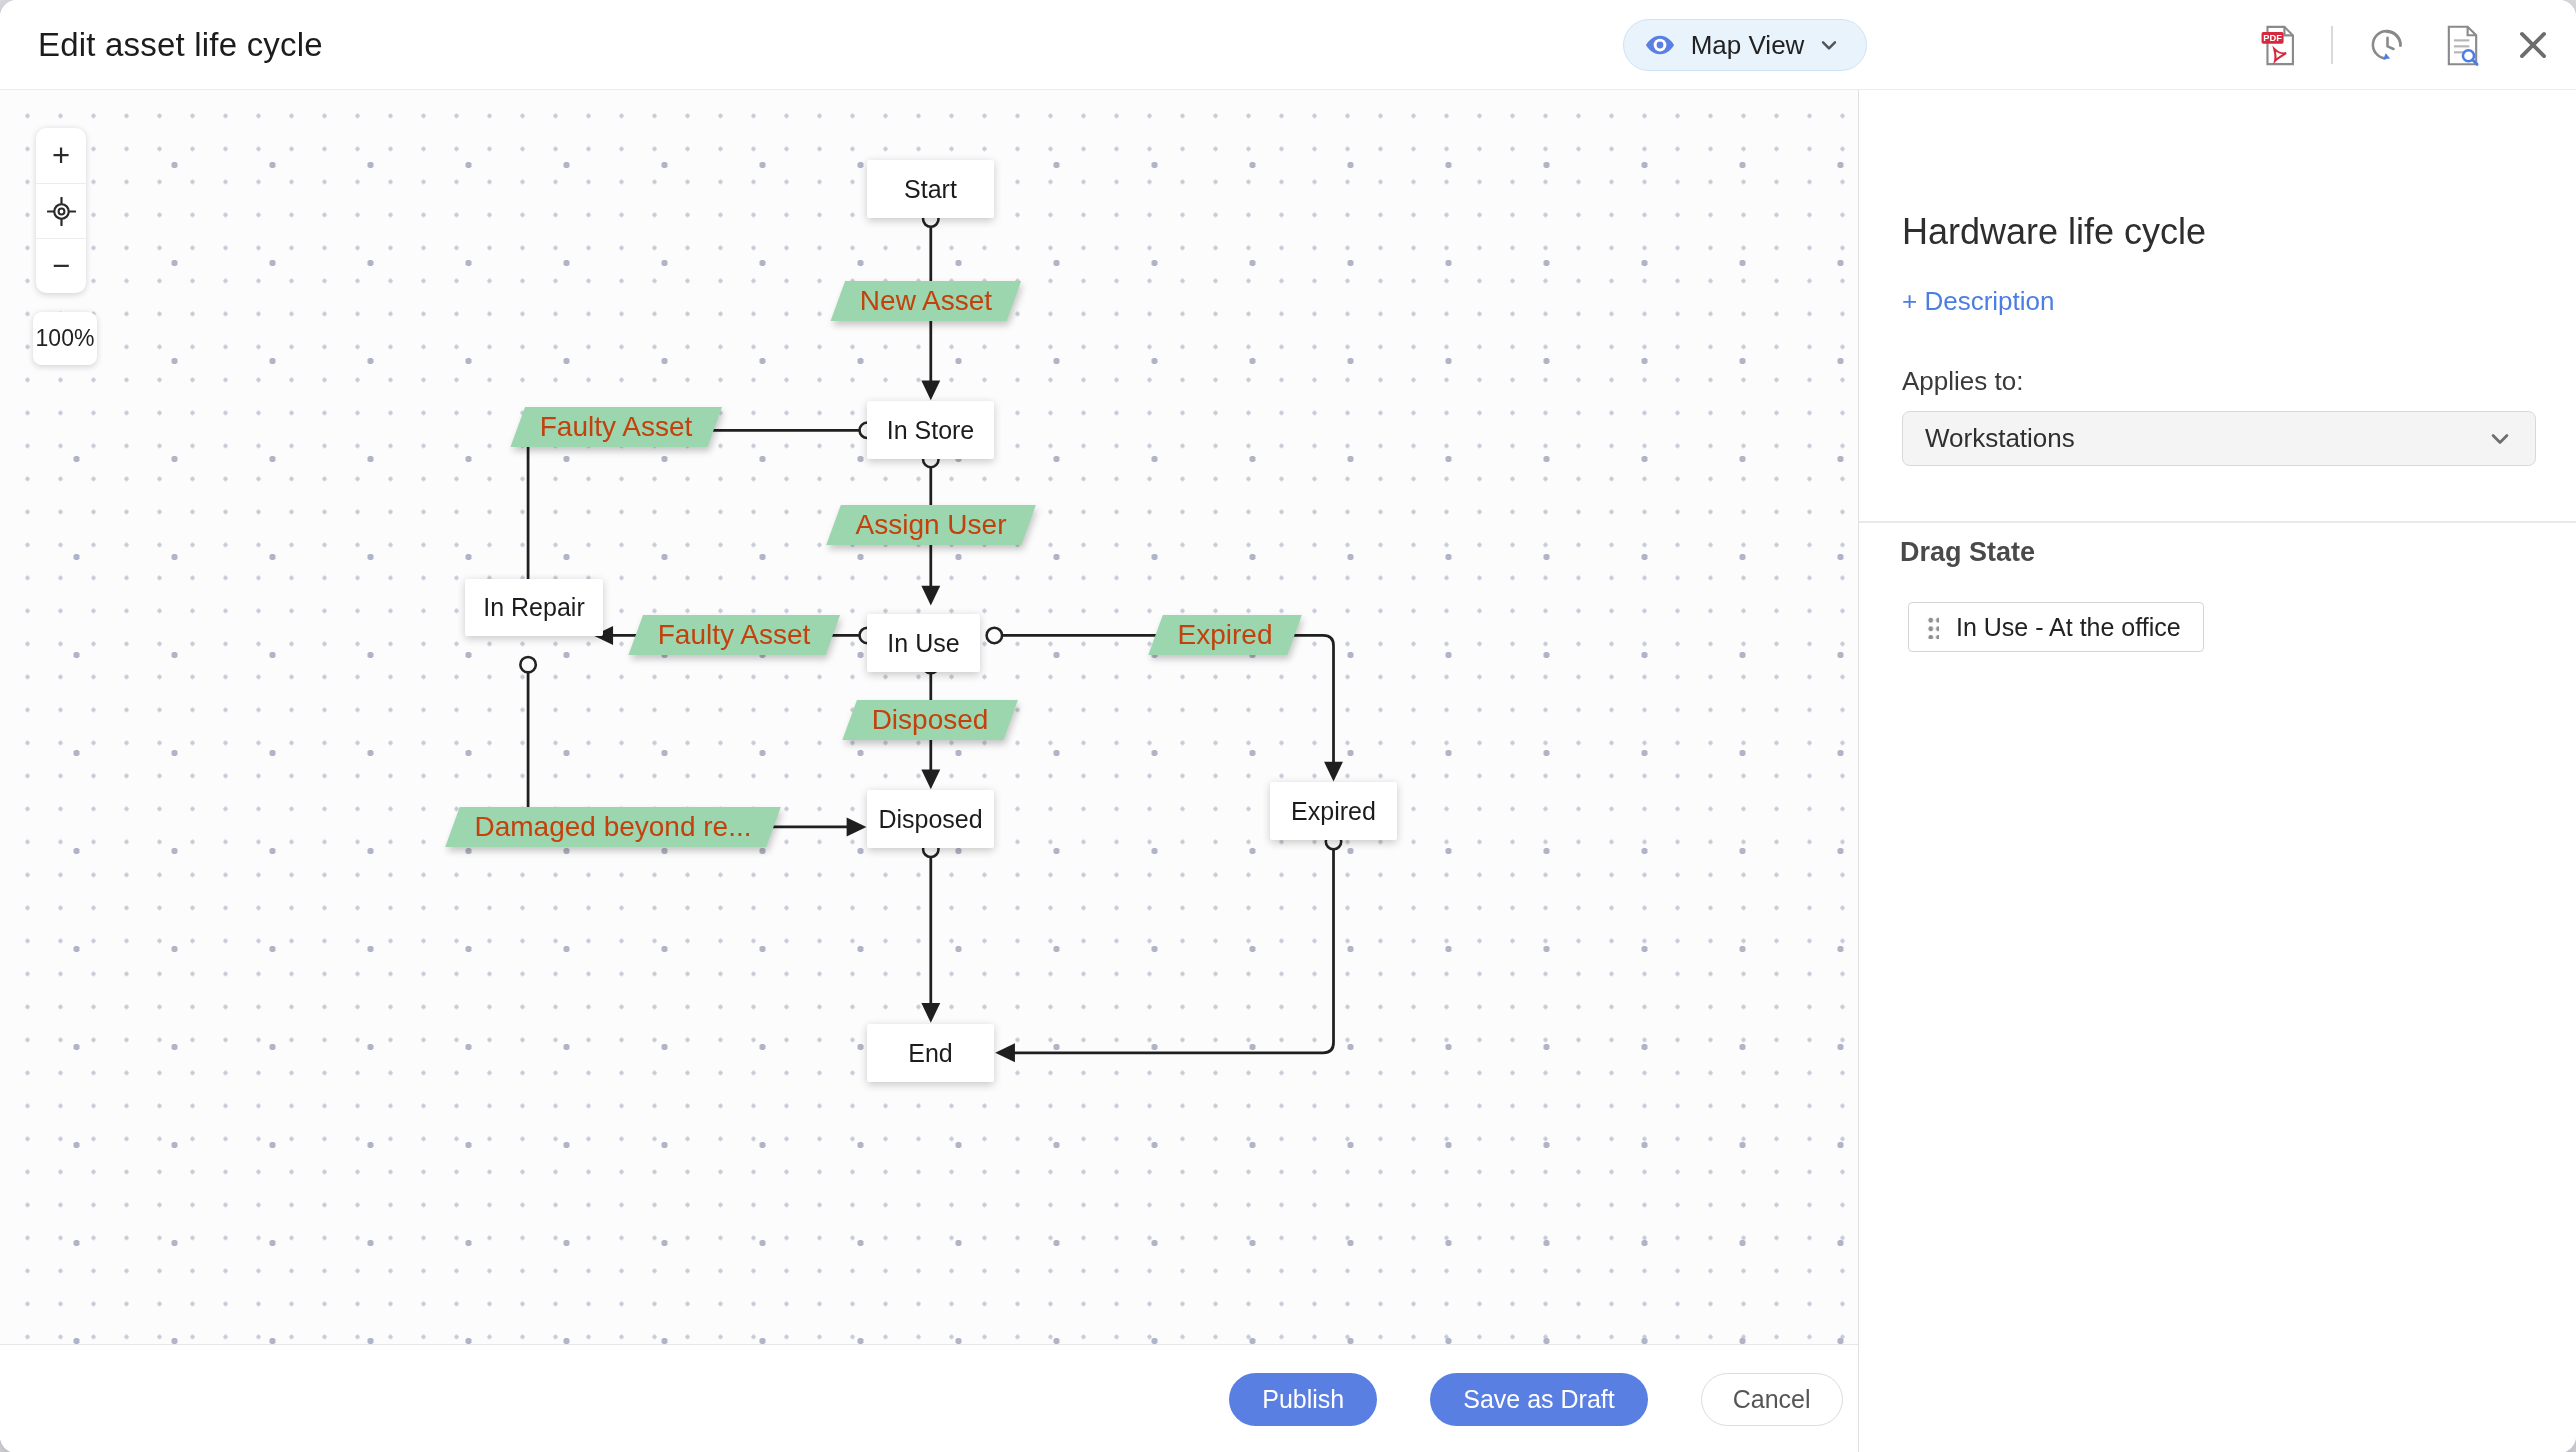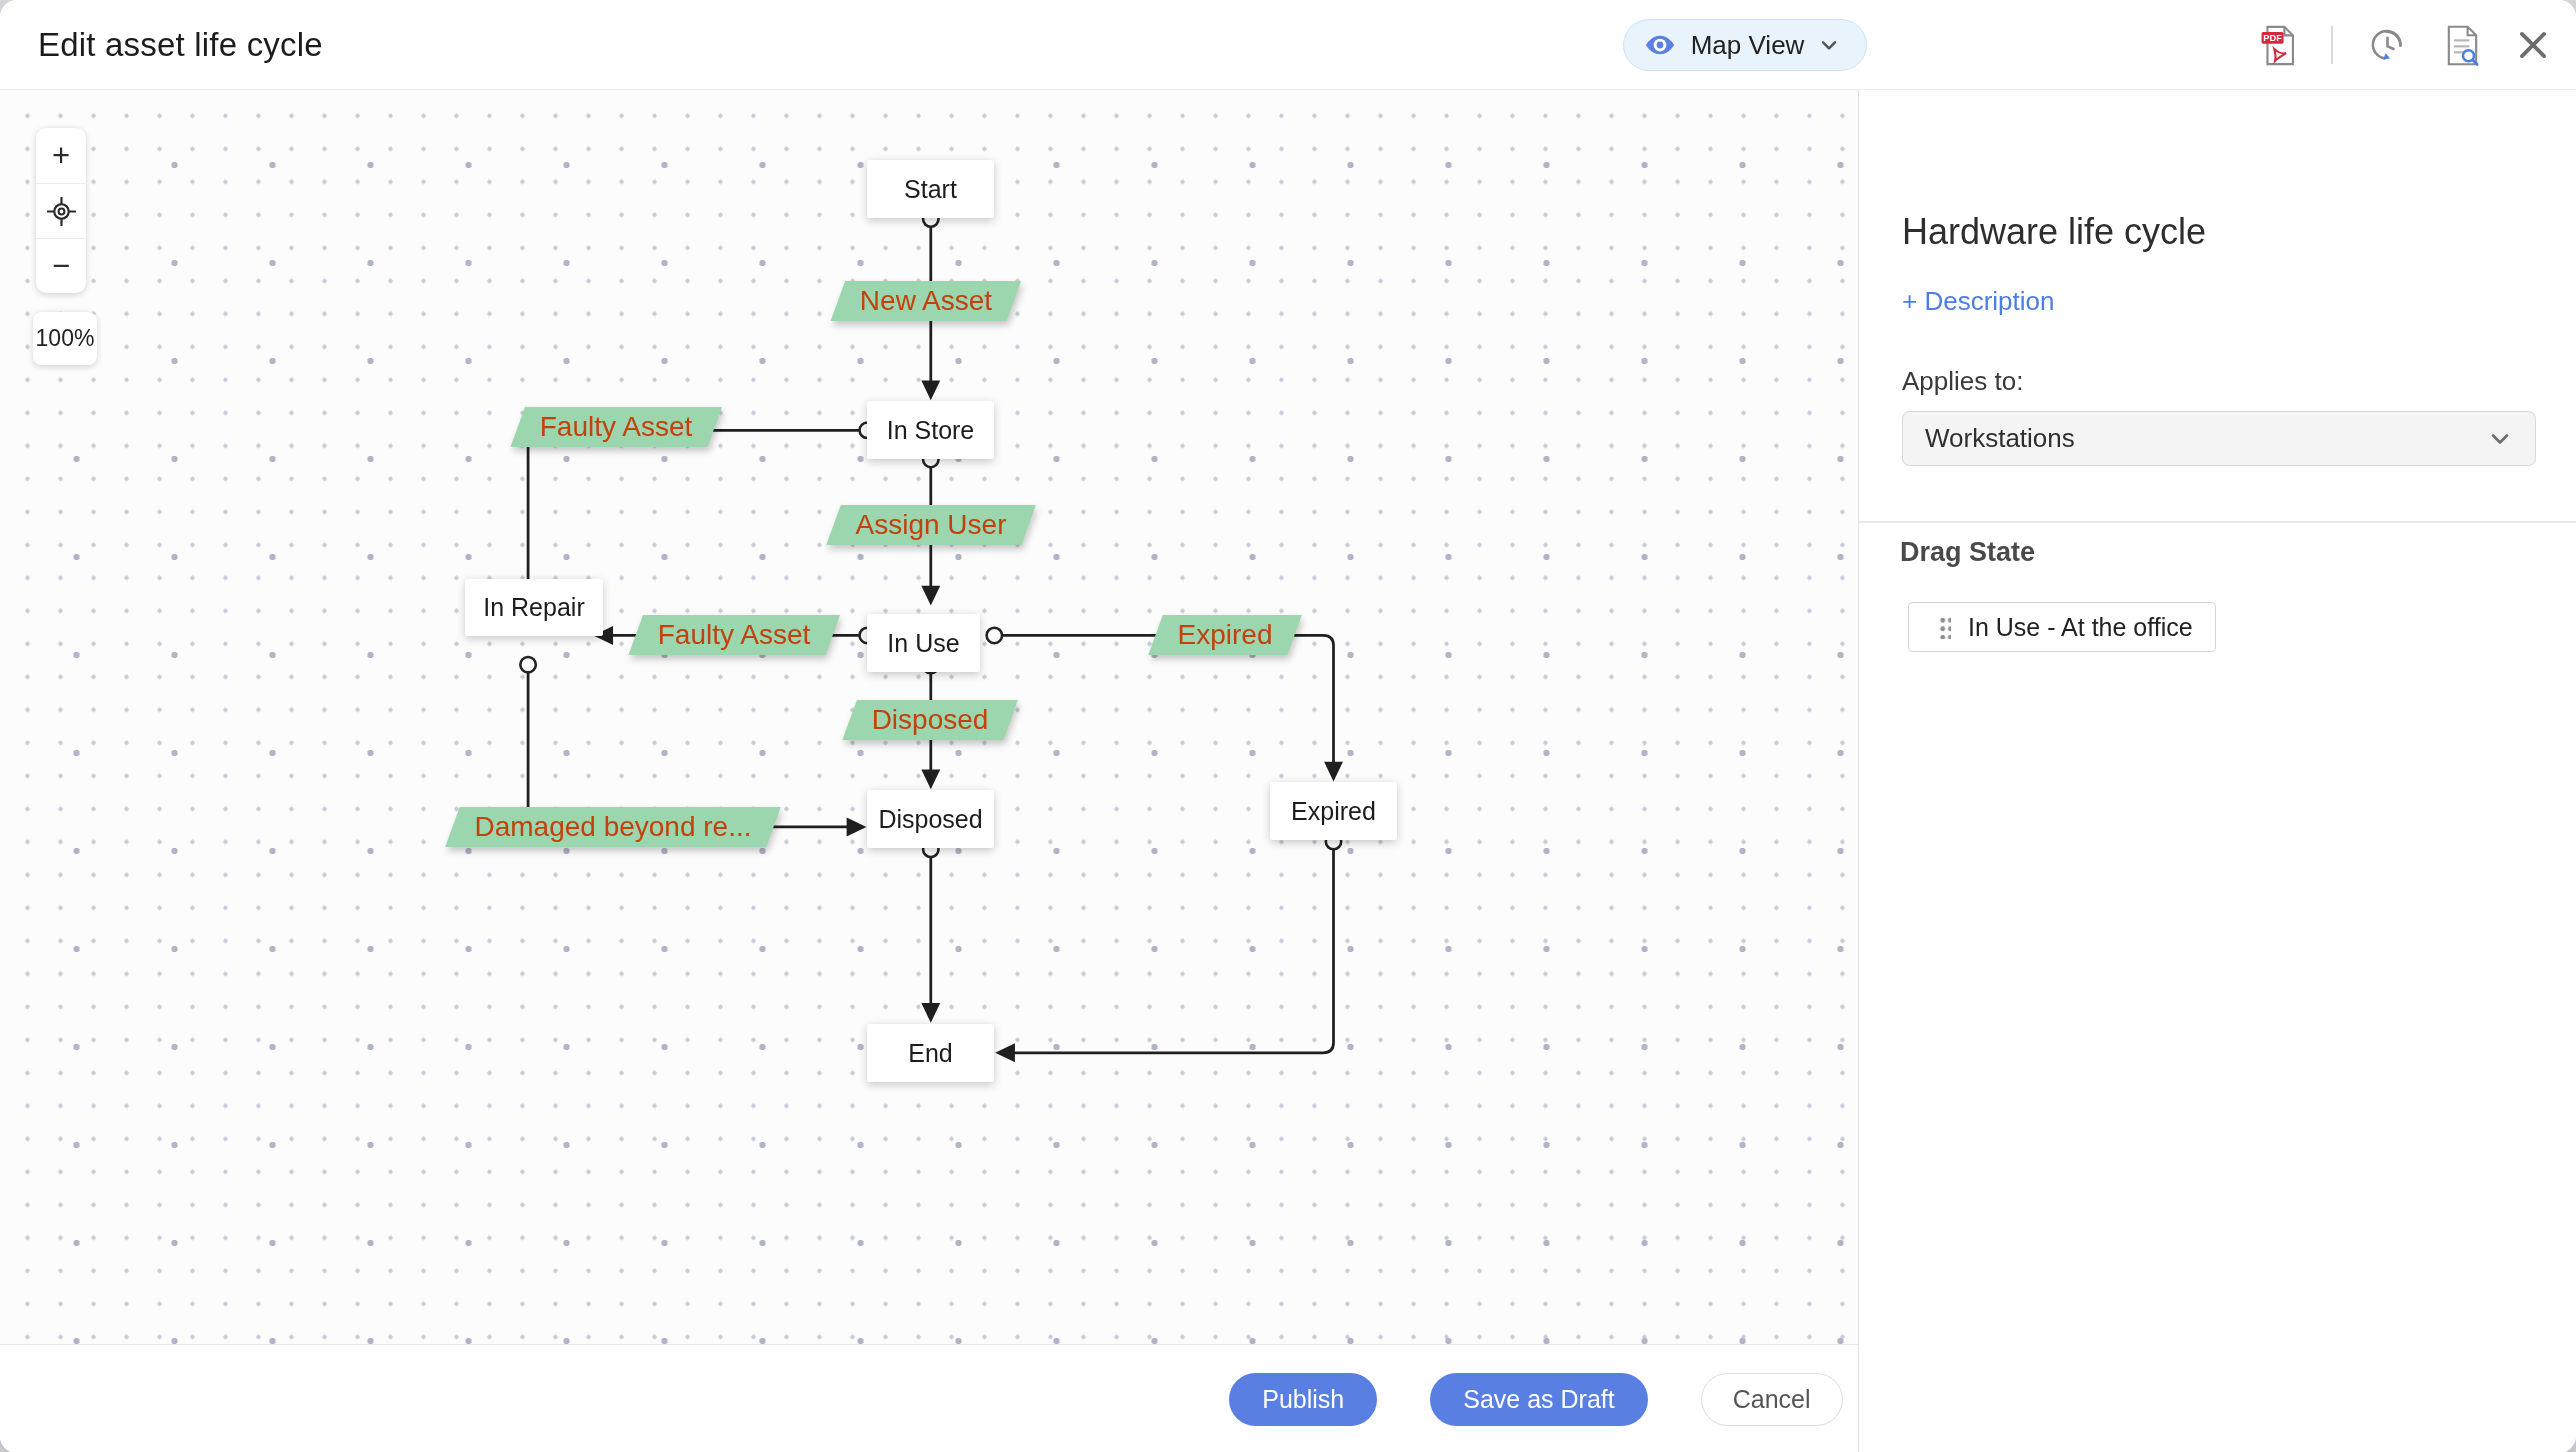--- a/index.html
+++ b/index.html
@@ -45,21 +45,21 @@
   #tabbar{position:absolute;left:0;top:0;width:100%;height:86px;background:#f2f2f3;border-bottom:1.7px solid #e1e1e1;}
   #tab-details{position:absolute;left:47px;top:22px;font-size:26px;color:#4c7de2;cursor:pointer;}
   #tab-underline{position:absolute;left:40px;bottom:0;width:91px;height:6.9px;background:#4c7de2;}
   #panel-title{position:absolute;left:43px;top:121px;font-size:36px;color:#2e2e2e;}
   #desc-link{position:absolute;left:43px;top:196px;font-size:26px;color:#4c7de2;cursor:pointer;}
   #applies-label{position:absolute;left:43px;top:276px;font-size:26px;color:#3a3a3a;}
   #applies-select{position:absolute;left:43px;top:321px;width:634px;height:55px;background:#f4f4f5;border:1.7px solid #d8d8d8;border-radius:7.7px;display:flex;align-items:center;padding:0 22px;font-size:26px;color:#2f2f2f;cursor:pointer;}
   #applies-select .chev{margin-left:auto;}
   #panel-divider{position:absolute;left:0;top:431px;width:100%;height:1.7px;background:#e9e9e9;}
   #dragstate-label{position:absolute;left:41px;top:447px;font-size:27px;font-weight:bold;color:#4a4a4a;}
-  .chip{position:absolute;left:49px;height:50px;border:1.7px solid #d4d4d4;border-radius:4.3px;background:#fff;display:inline-flex;align-items:center;gap:17px;padding:0 22px 0 29px;font-size:25px;color:#222;cursor:grab;}
+  .chip{position:absolute;left:49px;height:50px;border:1.7px solid #d4d4d4;border-radius:4.3px;background:#fff;display:inline-flex;align-items:center;gap:17px;padding:0 22px 0 17px;font-size:25px;color:#222;cursor:grab;}
   #chip-1{top:512px;}
   #chip-2{top:584px;}
   .drag-dots{width:13px;height:24px;background-image:radial-gradient(circle,#8f8f8f 2.2px,transparent 2.7px);background-size:7.7px 8.6px;background-position:0.9px 0.9px;}
 </style>
 </head>
 <body>
 
 <div id="dialog">
 
   <div id="topbar">

